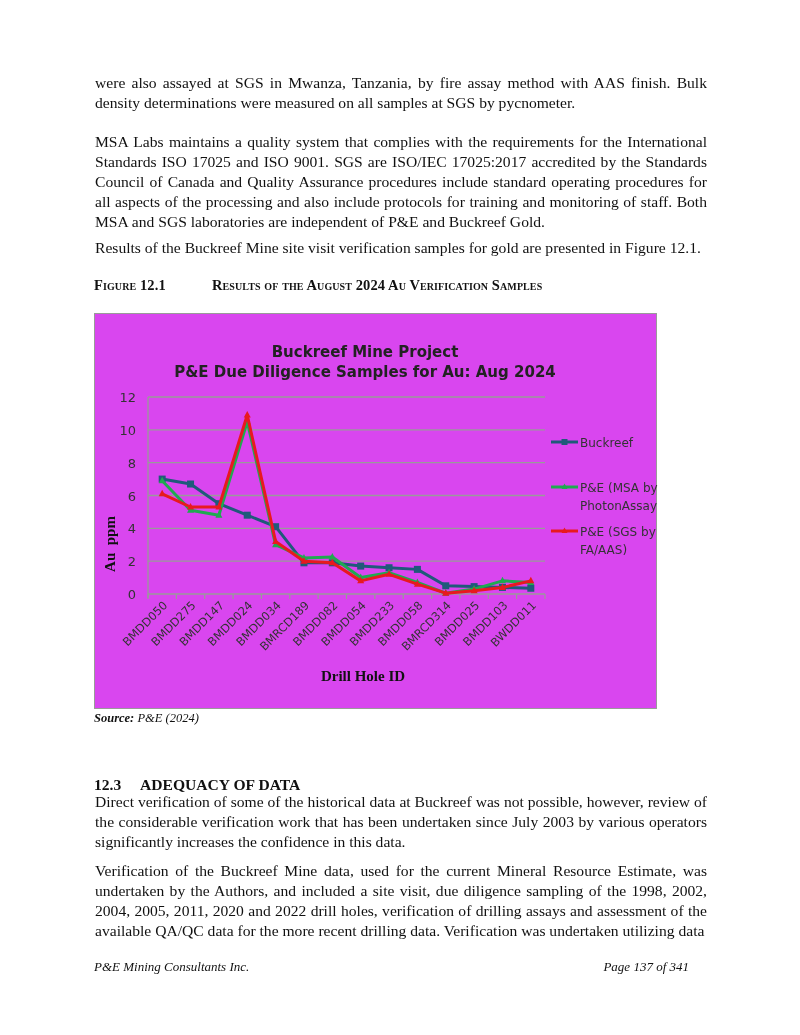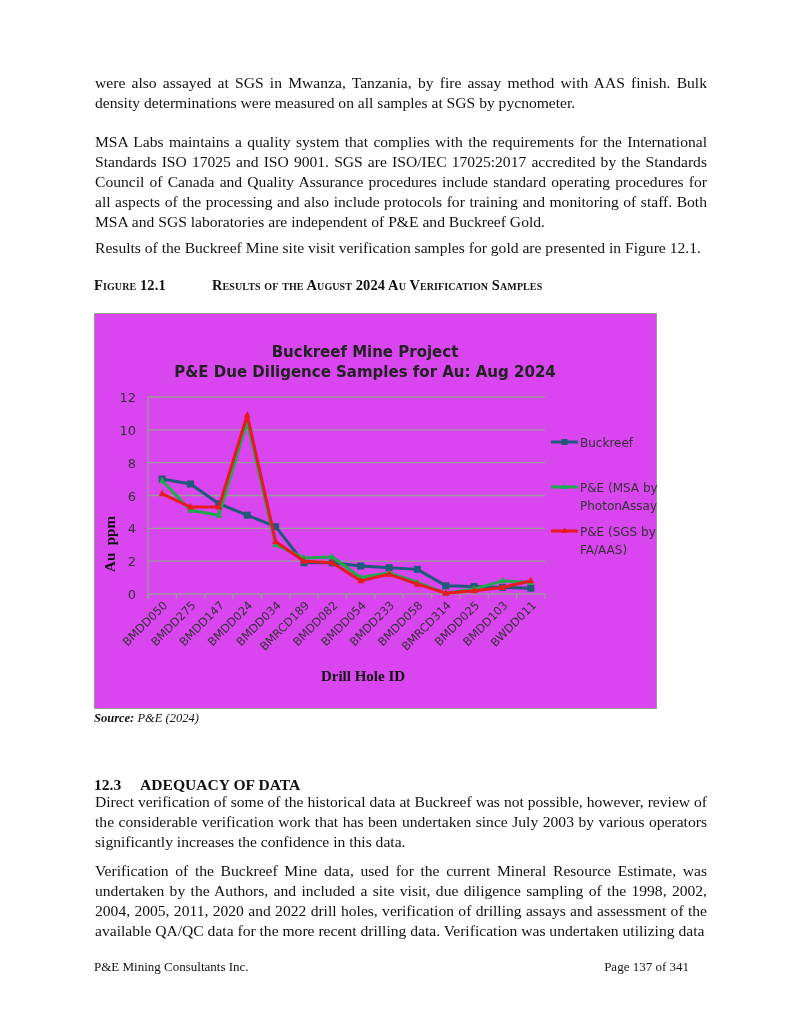--- a/index.html
+++ b/index.html
@@ -10,21 +10,21 @@
   .fig-title { position: absolute; left: 94px; top: 277px; font-size: 14.5px; font-weight: bold;
                font-variant: small-caps; letter-spacing: 0.1px; }
   .fig-title .num { display: inline-block; width: 118px; }
   .chart-frame { position: absolute; left: 94px; top: 313px; width: 563px; height: 396px;
                  border: 1.5px solid #9a9a9a; box-sizing: border-box; background: #d946ef; }
   .chart-frame svg { position: absolute; left: 0; top: 0; }
   .source { position: absolute; left: 94px; top: 711px; font-size: 12.5px; font-style: italic; }
   .source b { font-weight: bold; }
   .heading { position: absolute; left: 94px; top: 752px; font-size: 15.6px; font-weight: bold; margin-top: 24px; }
   .heading .hnum { display: inline-block; width: 46px; }
-  .footer { position: absolute; left: 94px; width: 612px; font-size: 13px; line-height: 18px; }
+  .footer { position: absolute; left: 94px; width: 612px; font-size: 13px; font-style: italic; line-height: 18px; }
   .footer .right { position: absolute; right: 17px; top: 0; }
   .ctext { font-family: "DejaVu Sans", sans-serif; }
 </style>
 </head>
 <body>
 
 <p class="para" style="top:72px">were also assayed at SGS in Mwanza, Tanzania, by fire assay method with AAS finish. Bulk density determinations were measured on all samples at SGS by pycnometer.</p>
 <p class="para" style="top:131px">MSA Labs maintains a quality system that complies with the requirements for the International Standards ISO 17025 and ISO 9001. SGS are ISO/IEC 17025:2017 accredited by the Standards Council of Canada and Quality Assurance procedures include standard operating procedures for all aspects of the processing and also include protocols for training and monitoring of staff. Both MSA and SGS laboratories are independent of P&amp;E and Buckreef Gold.</p>
 <p class="para" style="top:237px">Results of the Buckreef Mine site visit verification samples for gold are presented in Figure 12.1.</p>
 

